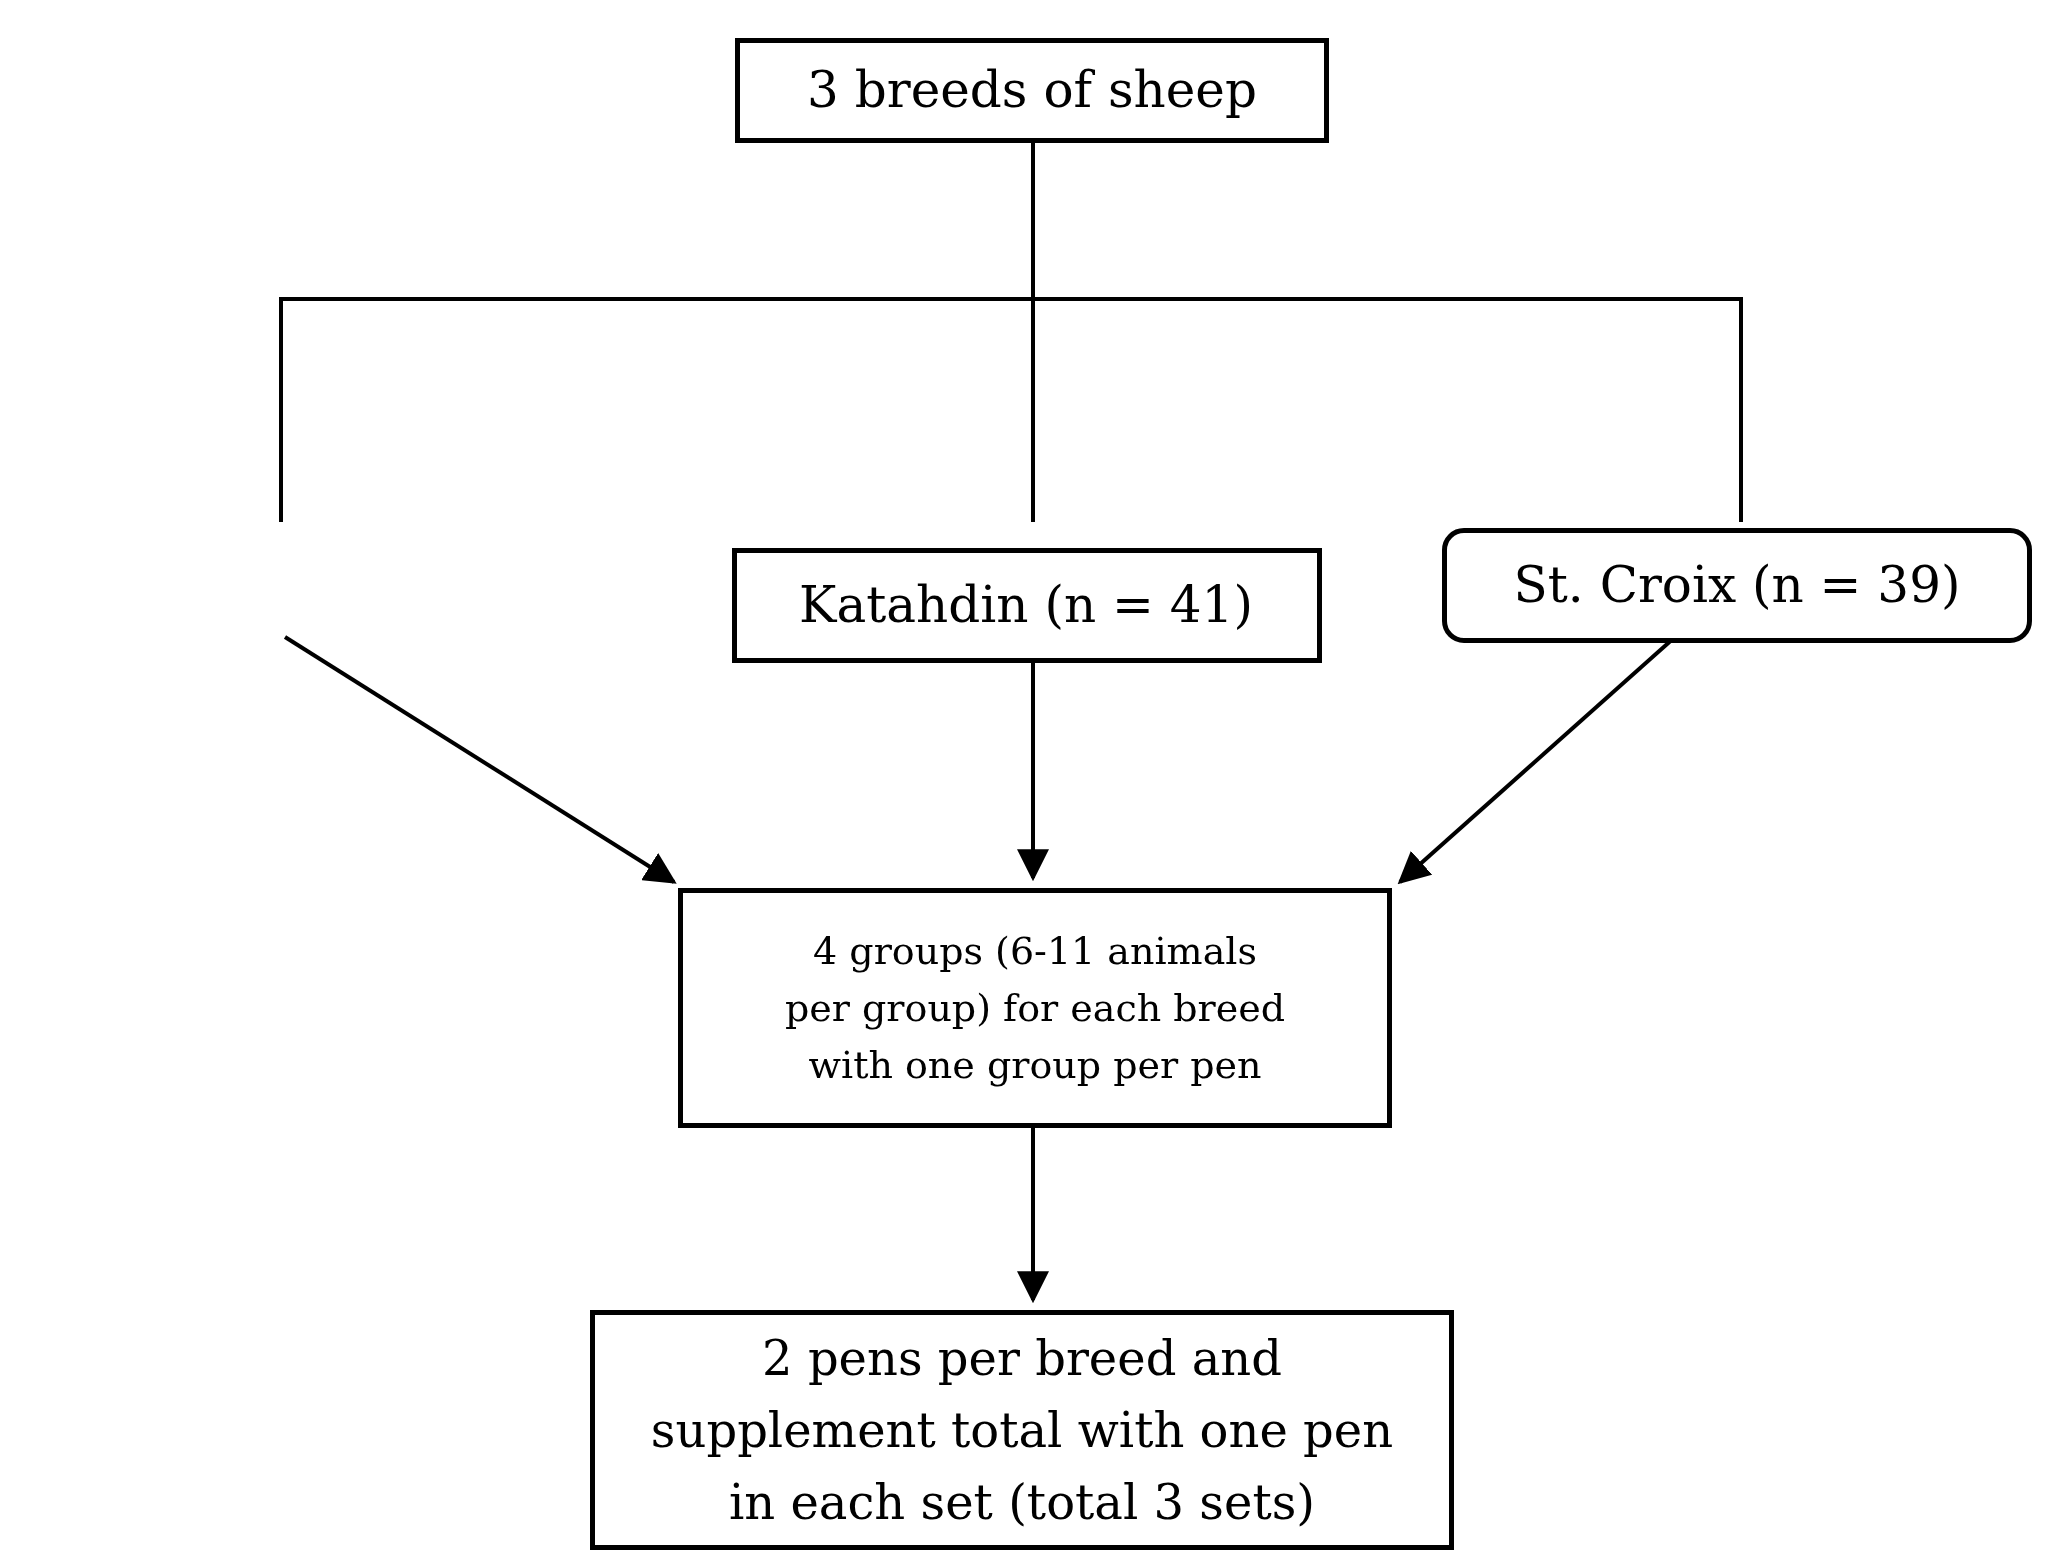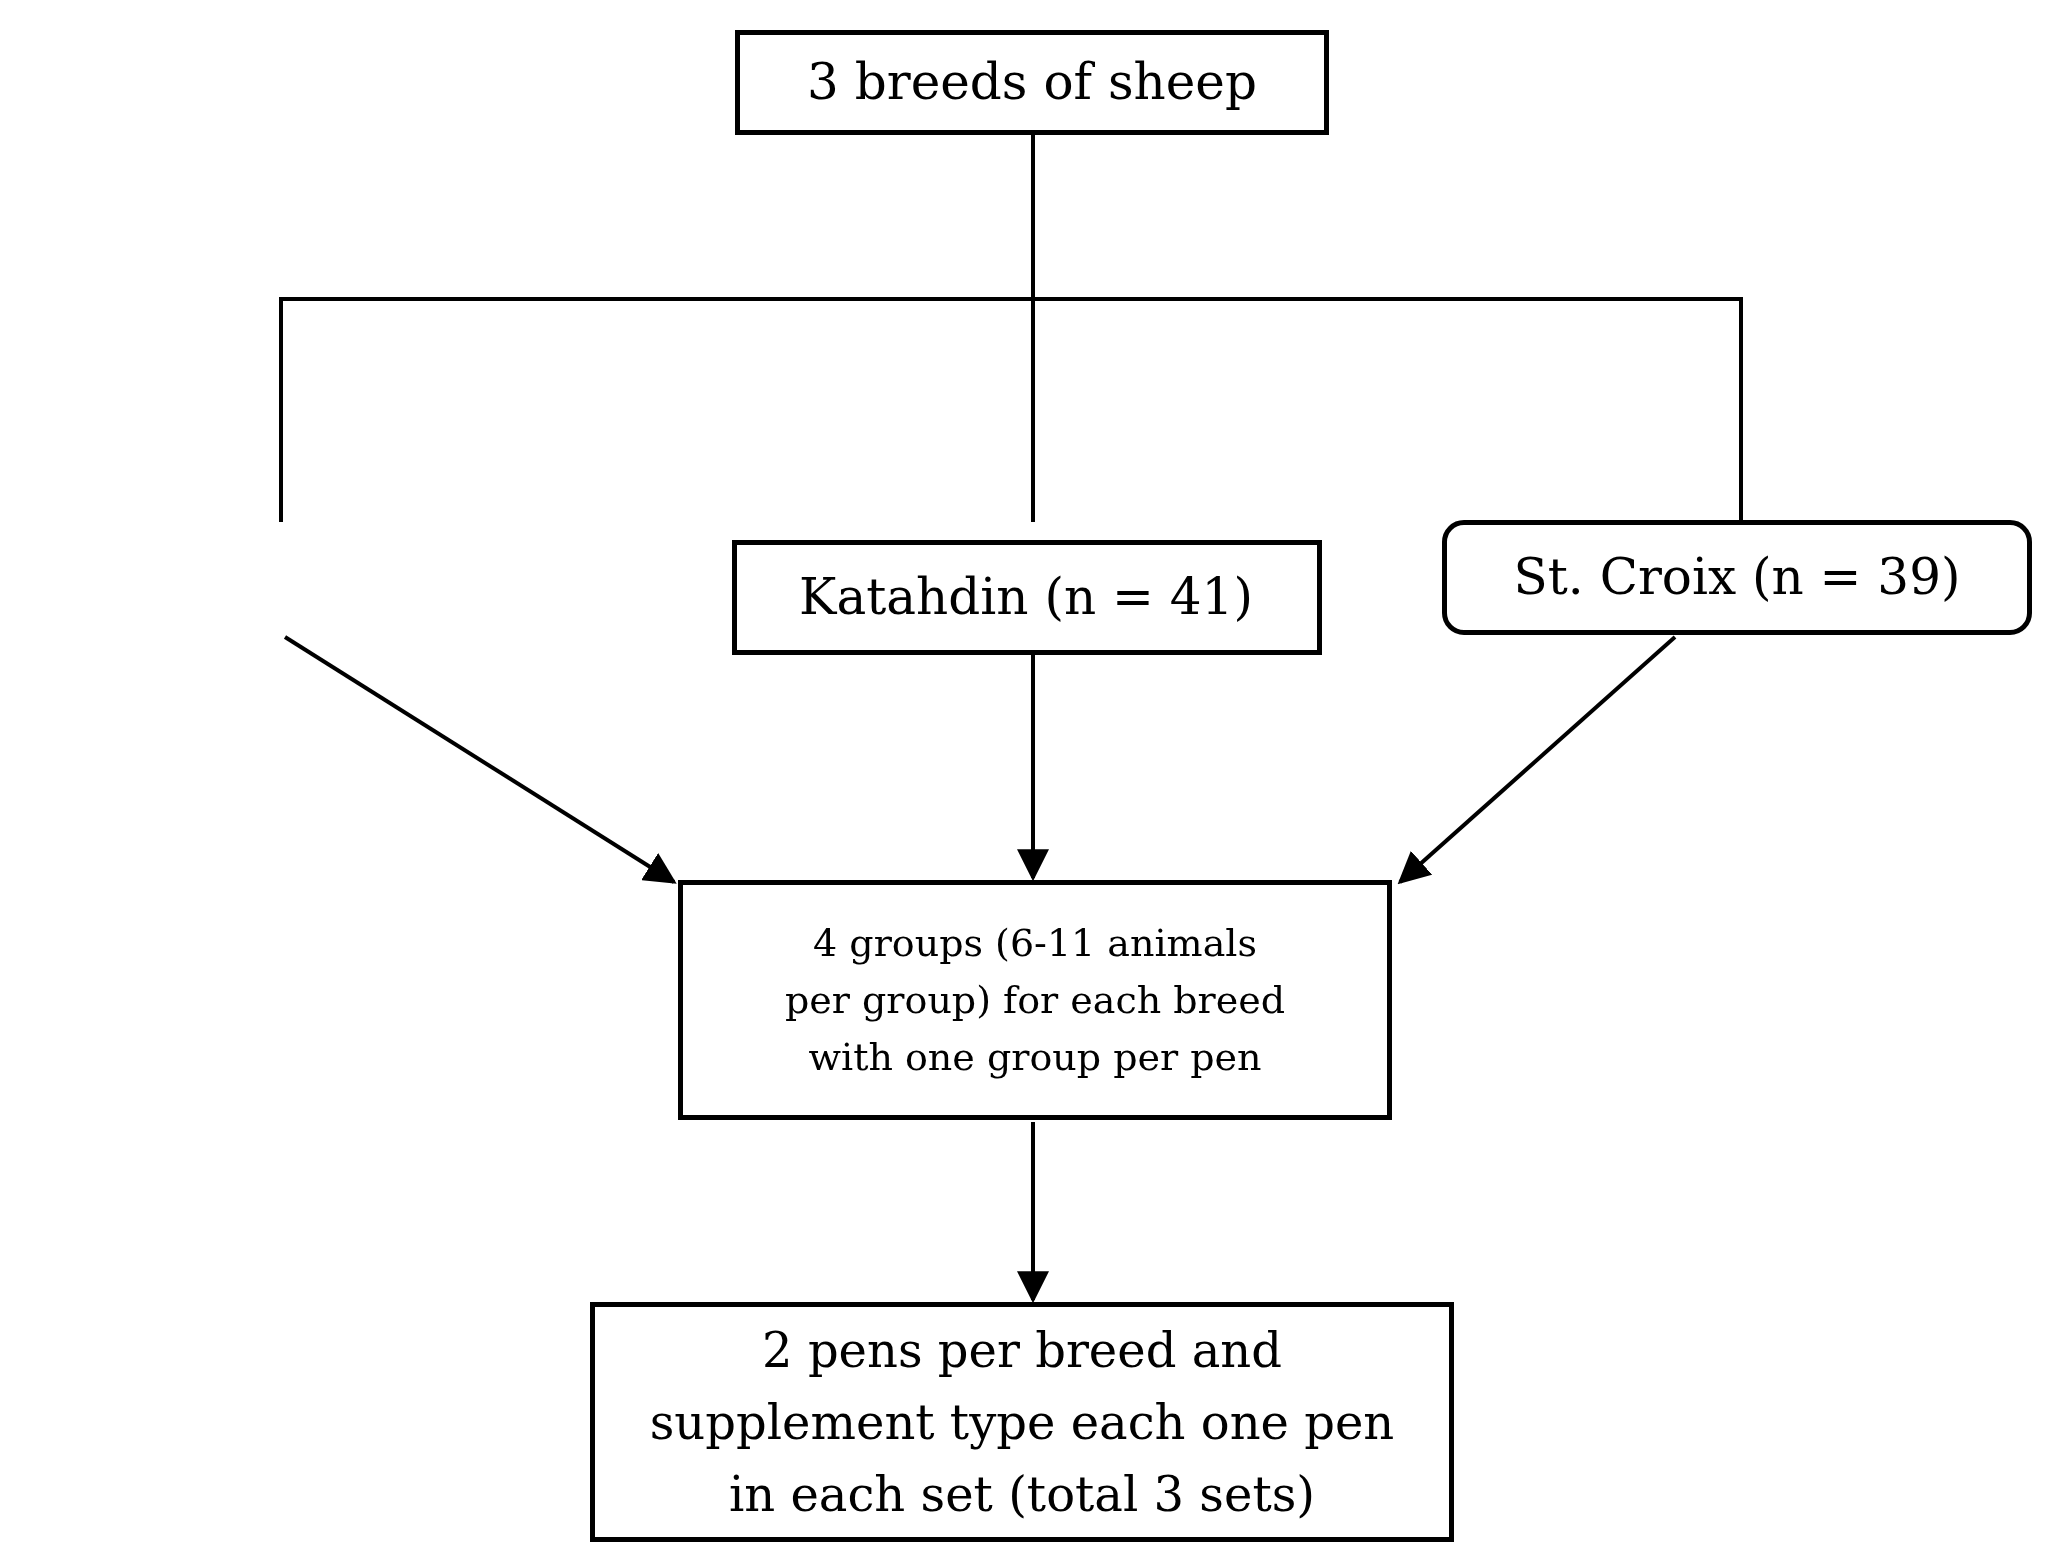--- a/index.html
+++ b/index.html
@@ -40,20 +40,21 @@
     border: 5px solid var(--line-color);
     background: var(--bg-color);
     display: flex;
     flex-direction: column;
     align-items: center;
     justify-content: center;
     text-align: center;
     font-size: 50px;
     line-height: 1.5;
     padding: 0 10px;
+    margin-top: 8px;
   }
   .node .line { display: block; white-space: nowrap; }
   #node-root     { left: 735px;  top: 30px;   width: 594px; height: 105px; }
   #node-dorper   { left: 25px;   top: 520px;  width: 522px; height: 115px; }
   #node-katahdin { left: 732px;  top: 540px;  width: 590px; height: 115px; padding-left: 8px; }
   #node-stcroix  { left: 1442px; top: 520px;  width: 590px; height: 115px; border-radius: 22px; }
   #node-groups   { left: 678px;  top: 880px;  width: 714px; height: 240px; font-size: 38px; }
   #node-pens     { left: 590px;  top: 1302px; width: 864px; height: 240px; font-size: 48px; }
 </style>
 </head>
@@ -97,17 +98,17 @@
   </div>
 
   <div class="node" id="node-groups">
     <span class="line">4 groups (6-11 animals</span>
     <span class="line">per group) for each breed</span>
     <span class="line">with one group per pen</span>
   </div>
 
   <div class="node" id="node-pens">
     <span class="line">2 pens per breed and</span>
-    <span class="line">supplement type each one pen</span>
+    <span class="line">supplement total with one pen</span>
     <span class="line">in each set (total 3 sets)</span>
   </div>
 
 </div>
 
 </body></html>

